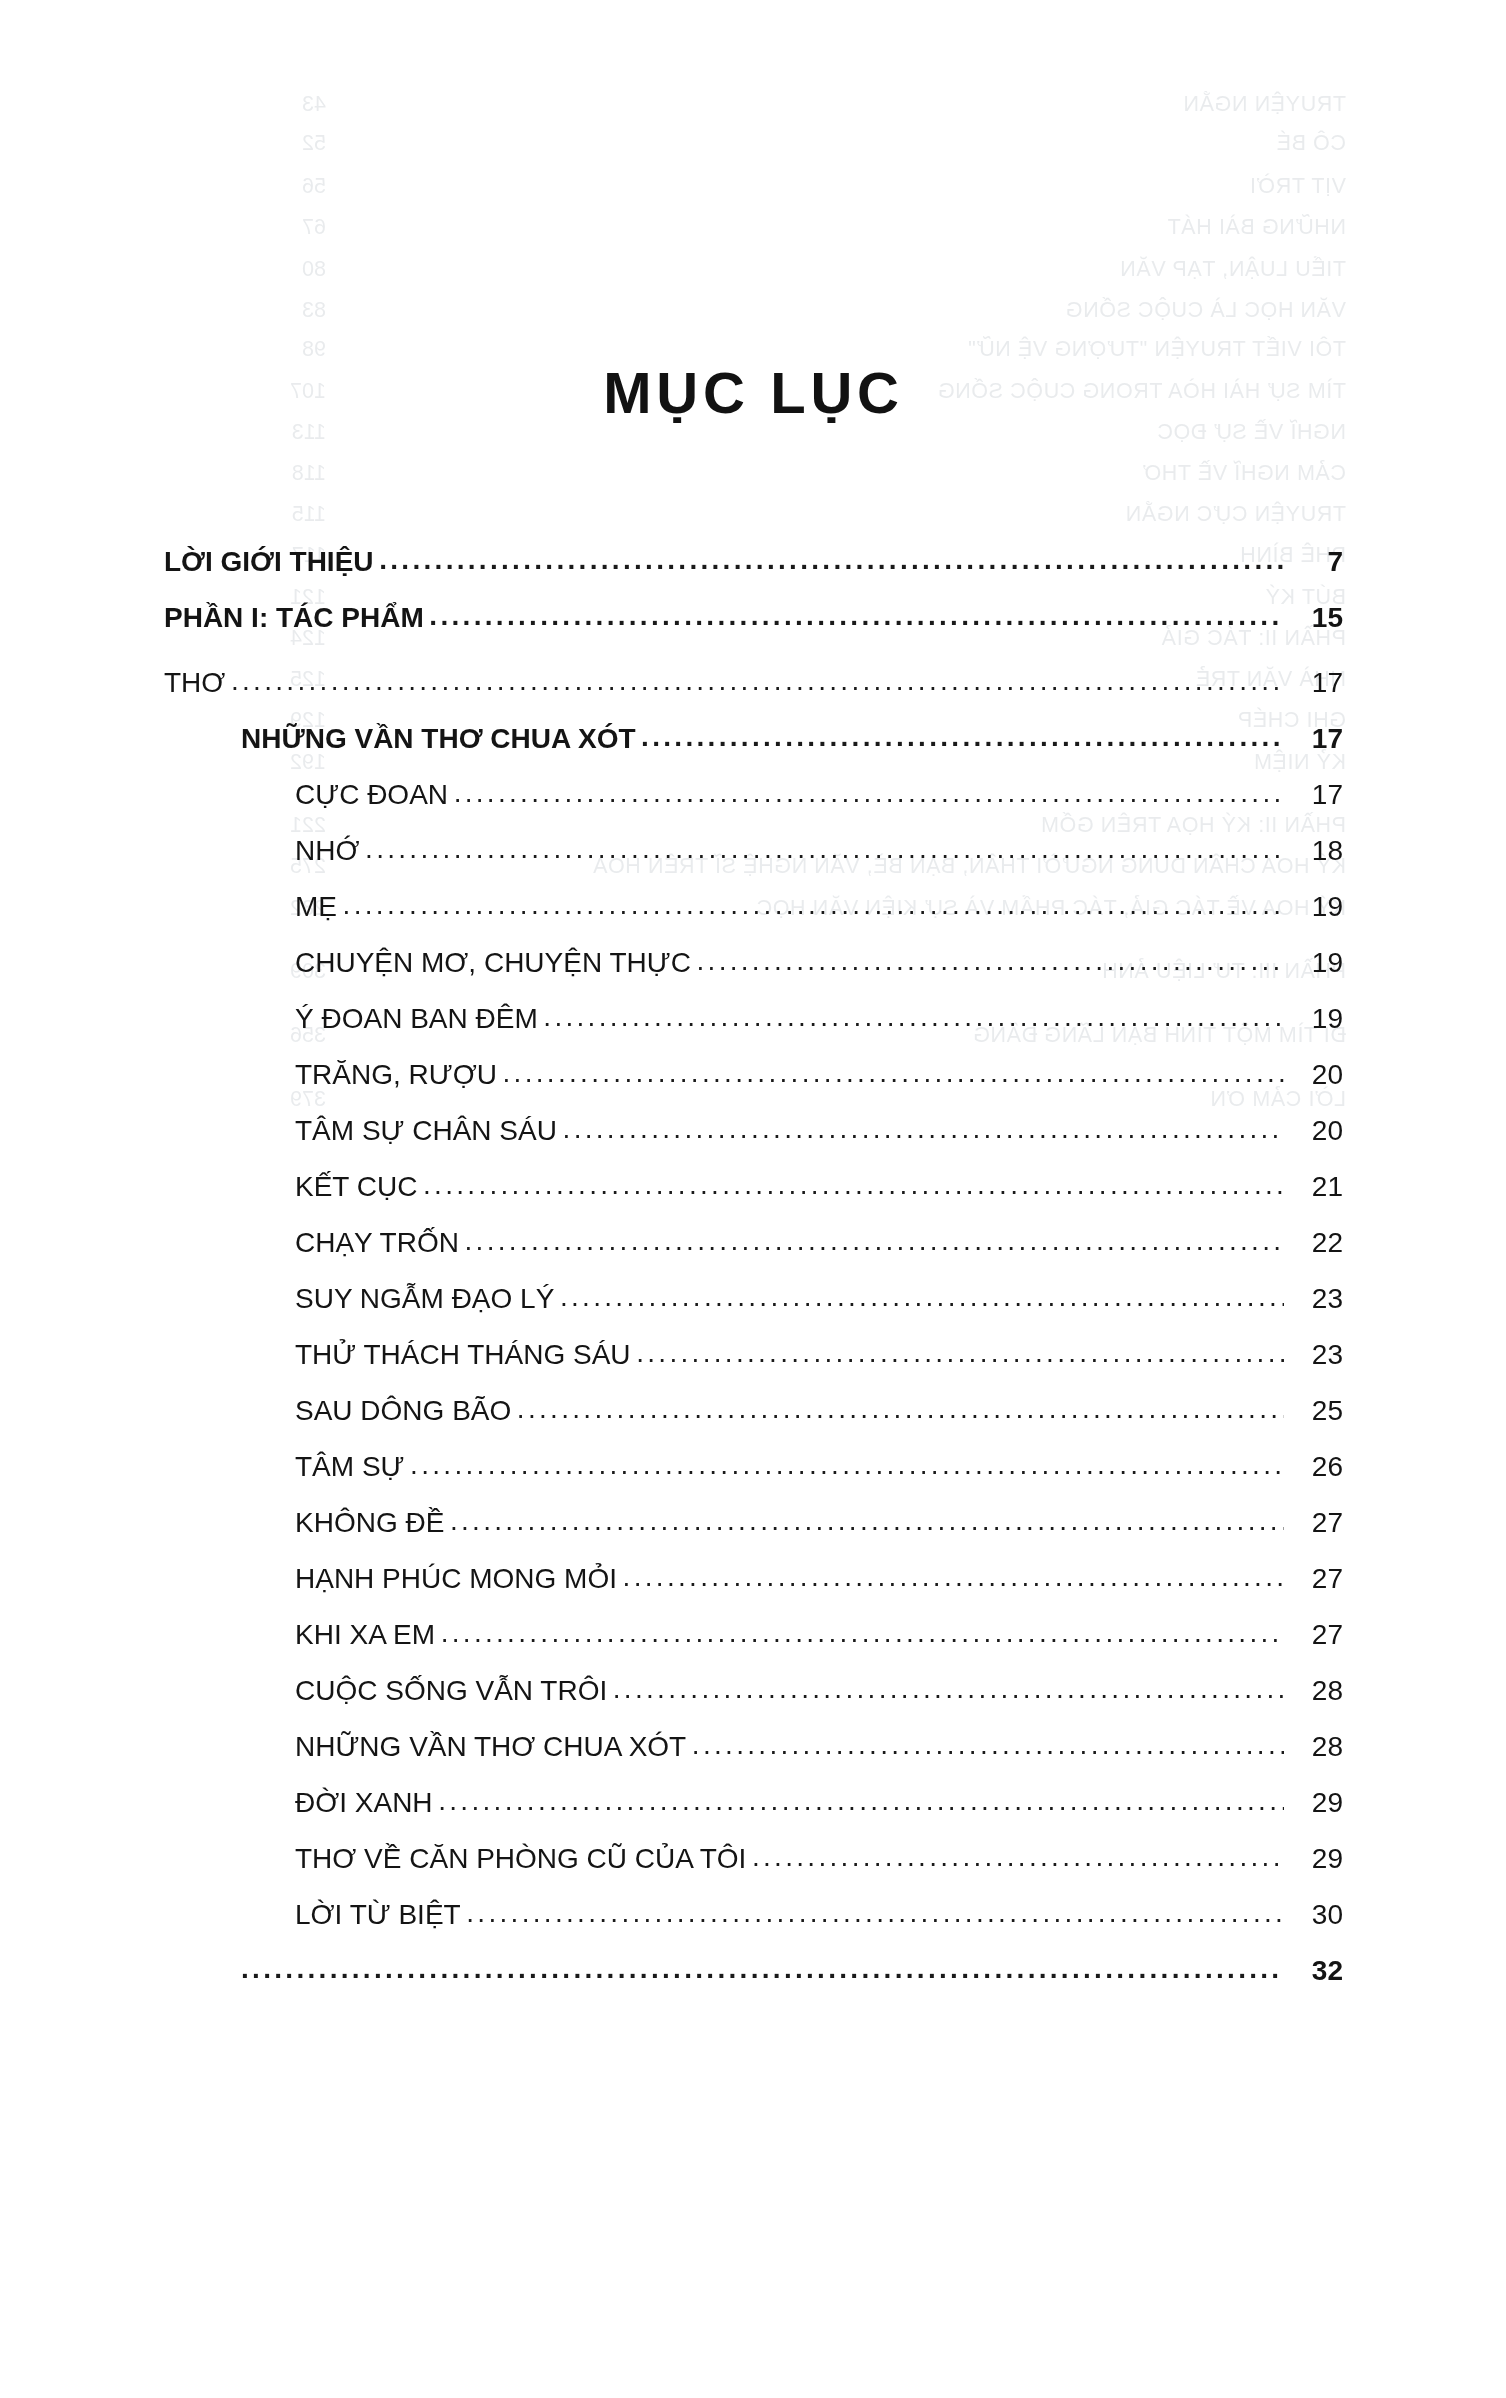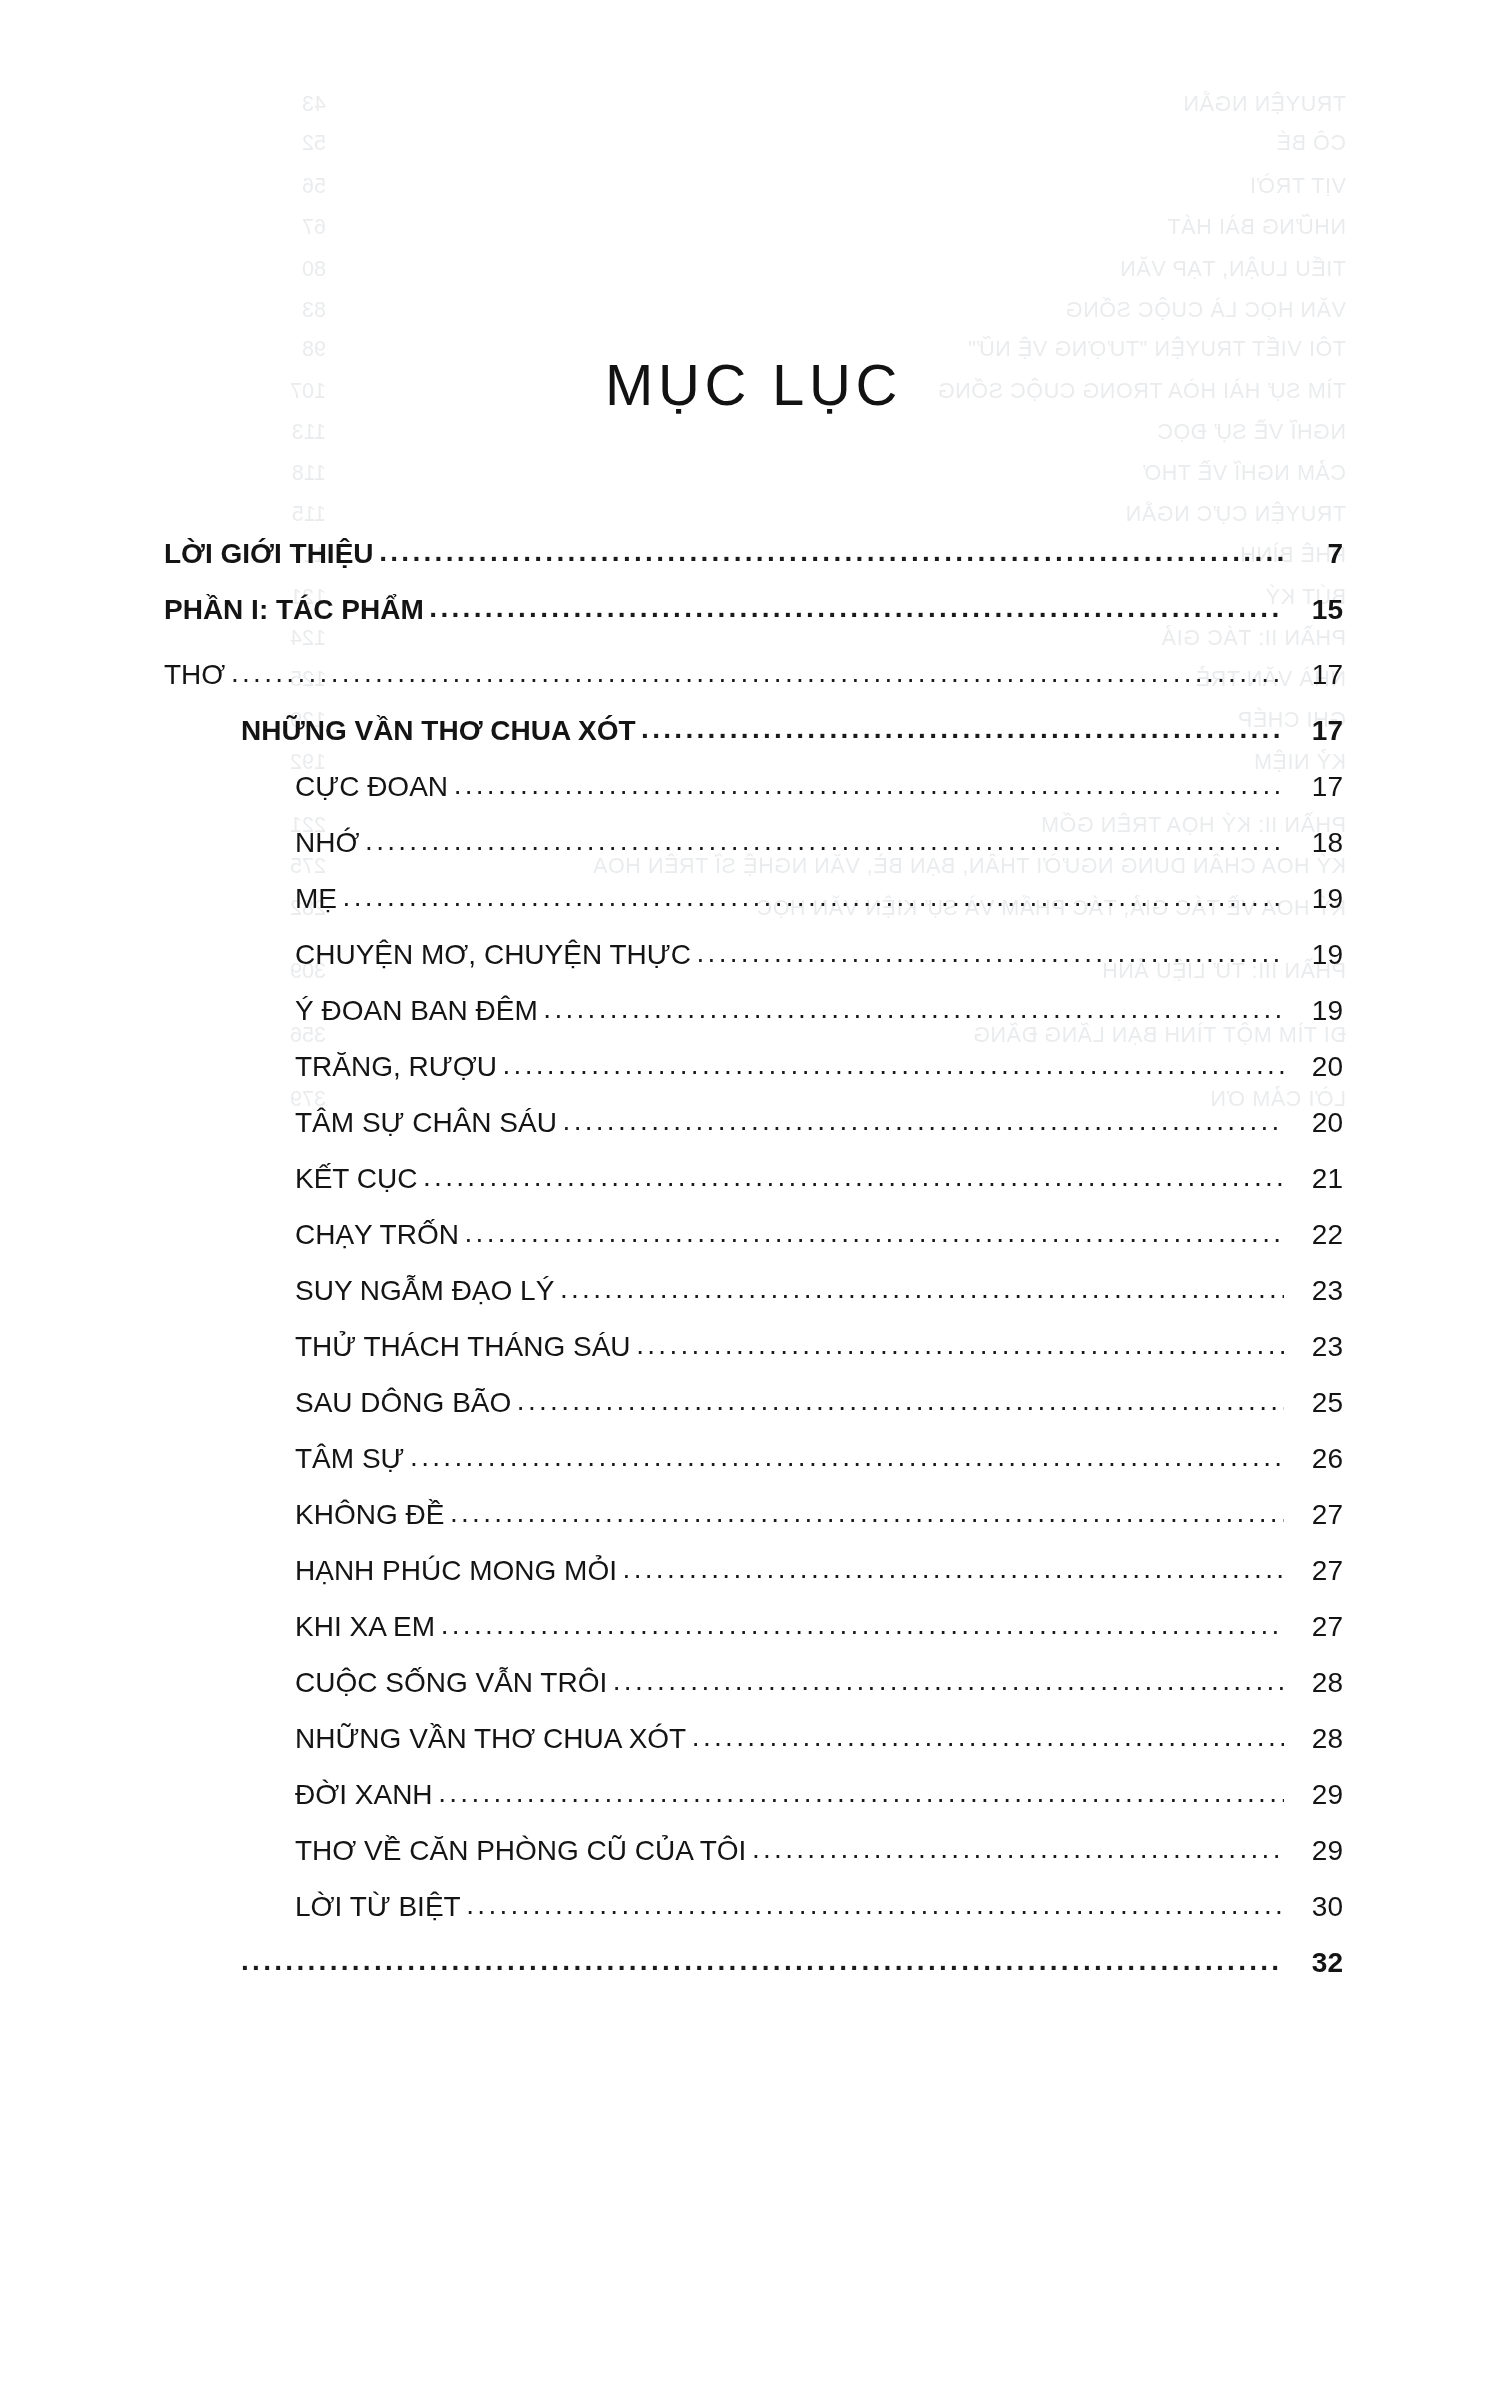--- a/index.html
+++ b/index.html
@@ -45,22 +45,22 @@
     width: 1507px;
     height: 2399px;
     box-sizing: border-box;
     padding: 0 164px;
   }
 
   .doc-title {
     text-align: center;
     font-size: 58px;
     letter-spacing: 4.7px;
-    font-weight: 400;
-    margin: 4px;
+    font-weight: 700;
+    margin: 12px;
     padding-top: 347px;
     color: #121212;
   }
 
   .toc {
     margin-top: 122px;
   }
 
   .toc-row {
     display: flex;

